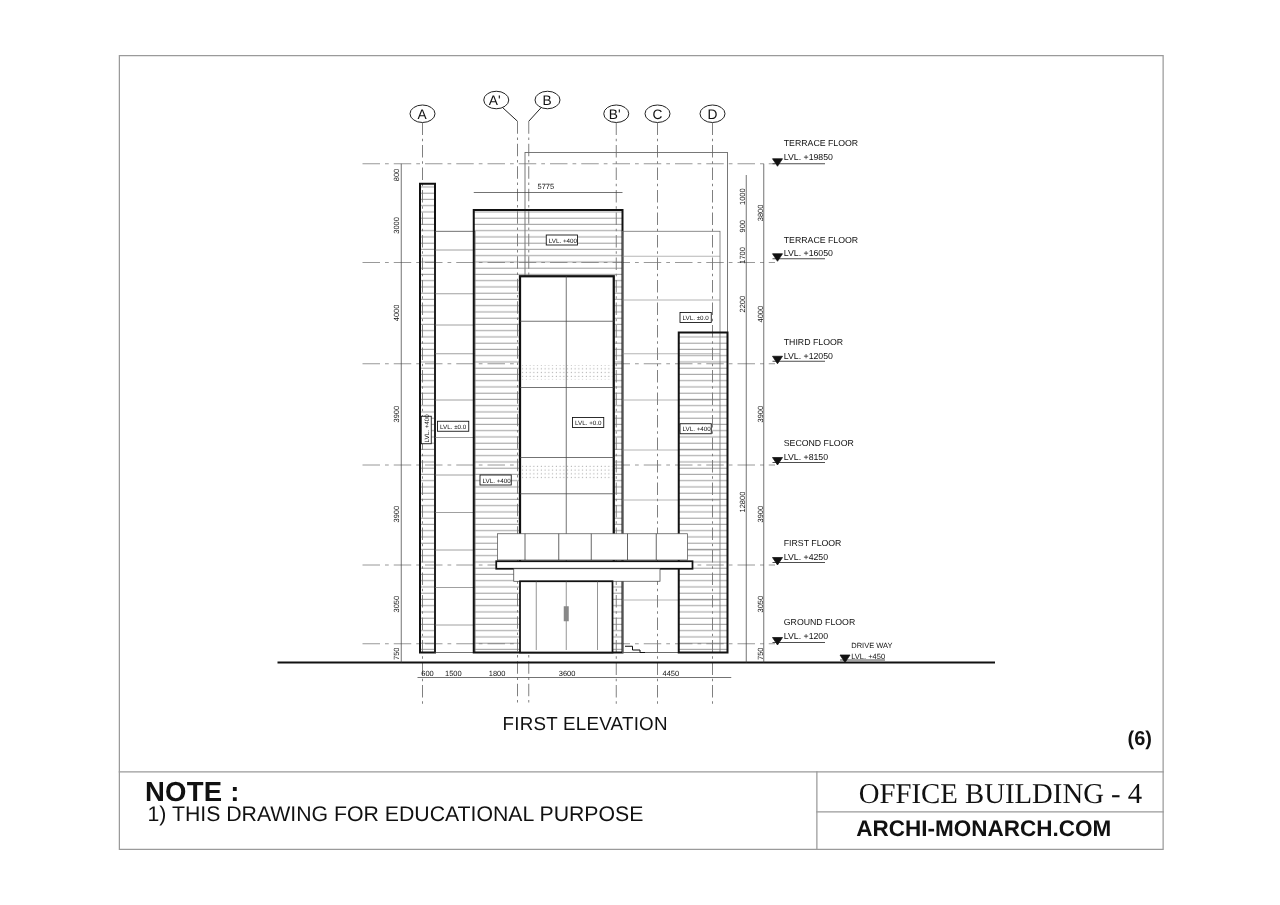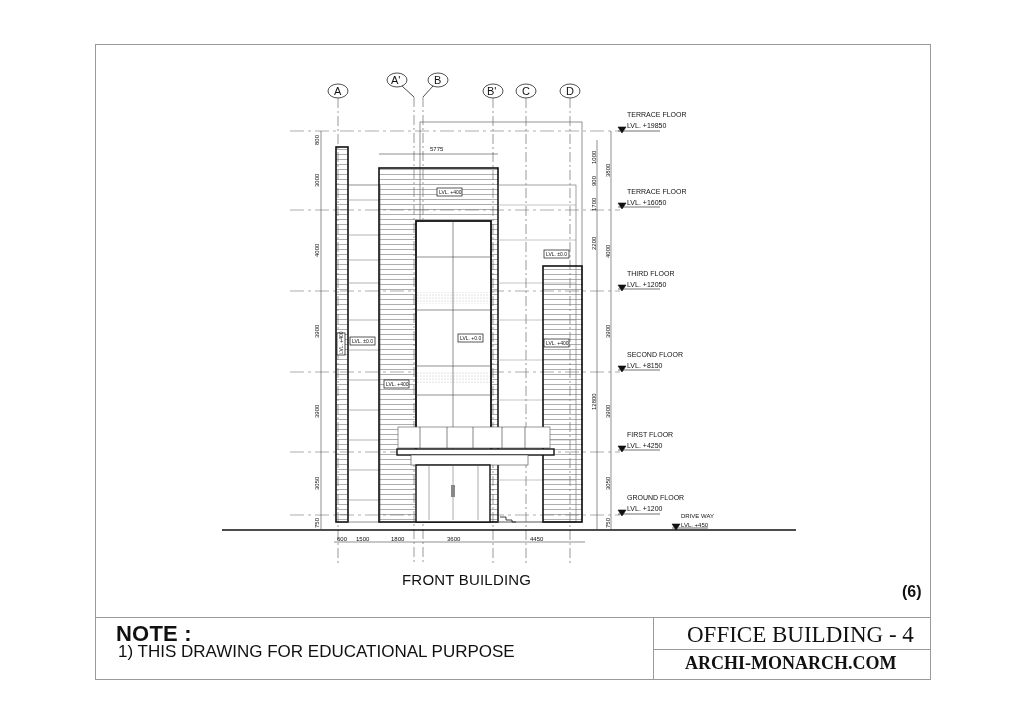--- a/index.html
+++ b/index.html
@@ -4,21 +4,21 @@
 <style>
   html, body { margin:0; padding:0; background:#ffffff; }
   body { width:1024px; height:724px; position:relative; overflow:hidden; font-family:"Liberation Sans", sans-serif; color:#111; }
   .sheet { position:absolute; left:95px; top:44px; width:836px; height:636px; border:1px solid #9a9a9a; box-sizing:border-box; }
   .title-row { position:absolute; left:95px; top:617px; width:836px; height:63px; border-top:1px solid #9a9a9a; box-sizing:border-box; }
   .title-divider-v { position:absolute; left:653px; top:617px; width:1px; height:63px; background:#9a9a9a; }
   .title-divider-h { position:absolute; left:653px; top:649px; width:278px; height:1px; background:#9a9a9a; }
   .note-head { position:absolute; left:116px; top:621px; font-weight:bold; font-size:22px; letter-spacing:0.2px; }
   .note-line { position:absolute; left:118px; top:642px; font-weight:normal; font-size:17px; }
   .proj-name { position:absolute; left:687px; top:622px; font-family:"Liberation Serif", serif; font-size:23px; }
-  .site { position:absolute; left:685px; top:653px; font-weight:bold; font-size:18px;font-family:Liberation Serif, serif; }
+  .site { position:absolute; left:685px; top:653px; font-weight:bold; font-size:18px; }
   .sheetno { position:absolute; left:902px; top:583px; font-weight:bold; font-size:16px; }
   .elev-title { position:absolute; left:402px; top:571px; font-size:15px; letter-spacing:0.2px; }
   svg.drawing { position:absolute; left:0; top:0; }
   .lvl-text { font-family:"Liberation Sans", sans-serif; font-size:7px; fill:#111; }
   .dim-text { font-family:"Liberation Sans", sans-serif; font-size:6px; fill:#111; }
   .grid-text { font-family:"Liberation Sans", sans-serif; font-size:11px; fill:#111; }
 </style>
 </head>
 <body>
 
@@ -227,18 +227,18 @@
   <line x1="334" y1="542" x2="585" y2="542" stroke="#444" stroke-width="0.6"></line>
   <g>
     <text class="dim-text" x="337" y="541">600</text>
     <text class="dim-text" x="356" y="541">1500</text>
     <text class="dim-text" x="391" y="541">1800</text>
     <text class="dim-text" x="447" y="541">3600</text>
     <text class="dim-text" x="530" y="541">4450</text>
   </g>
 </svg>
 
-<div class="elev-title">FRONT BUILDING</div>
+<div class="elev-title">FIRST ELEVATION</div>
 <div class="sheetno">(6)</div>
 <div class="note-head">NOTE :</div>
 <div class="note-line">1) THIS DRAWING FOR EDUCATIONAL PURPOSE</div>
 <div class="proj-name">OFFICE BUILDING - 4</div>
 <div class="site">ARCHI-MONARCH.COM</div>
 
 </body></html>

